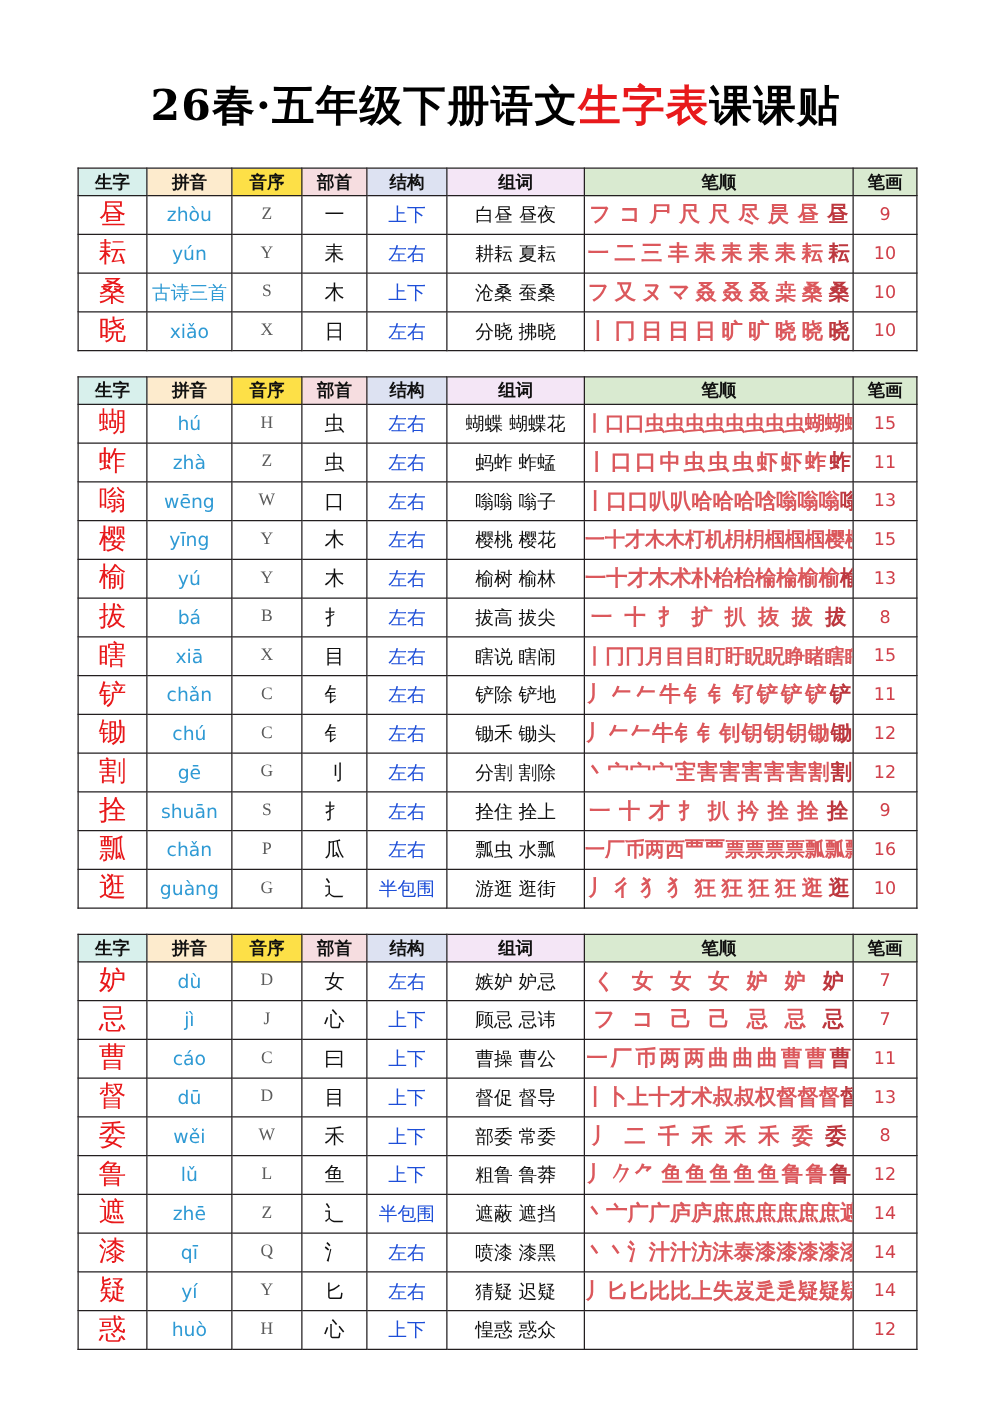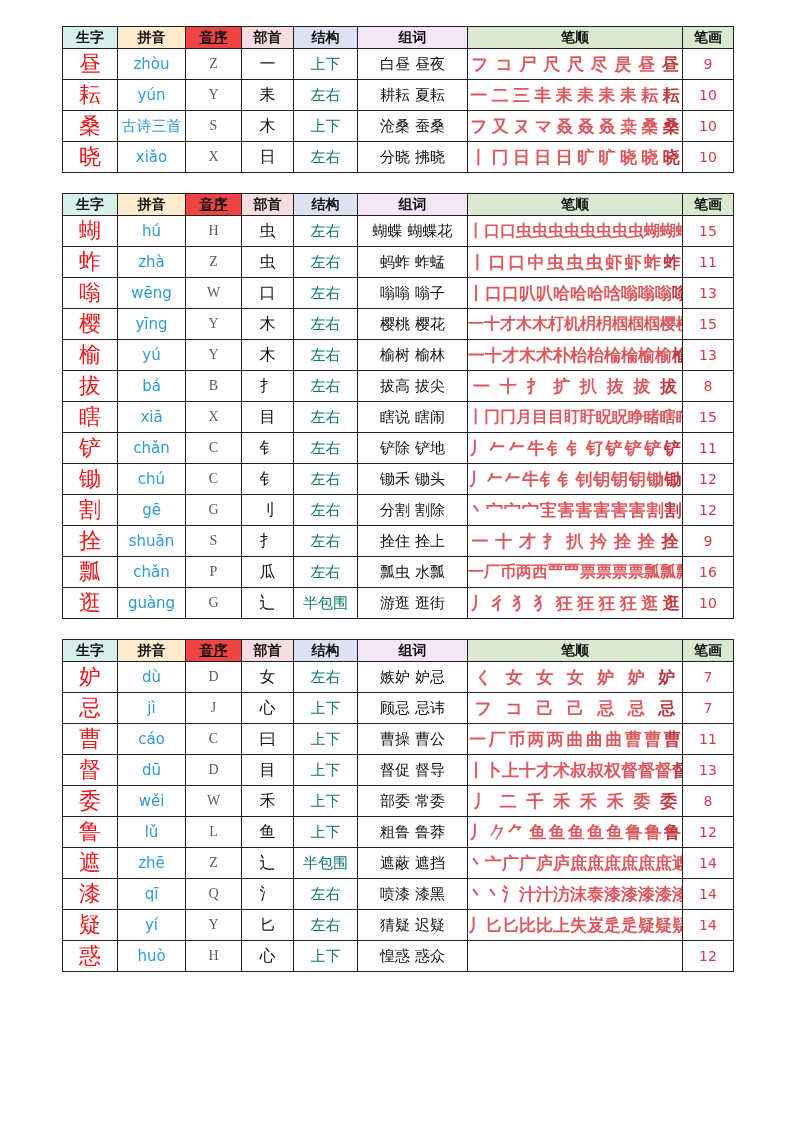--- a/index.html
+++ b/index.html
@@ -58,21 +58,21 @@
   
   table.zb thead th{
     height:21px;
     font-size:14px;
     font-weight:bold;
     color:#111;
     font-family:"DejaVu Serif","Liberation Serif",serif;
   }
   th.h-zi   {background:#d8f0ec;}
   th.h-py   {background:#fdebcd;}
-  th.h-yx   {background:#ef4444;text-decoration:underline;}
+  th.h-yx   {background:#fde047;}
   th.h-bs   {background:#f6dde0;}
   th.h-jg   {background:#dde2f2;}
   th.h-zc   {background:#f4e6f6;}
   th.h-bsun {background:#d9ead0;}
   th.h-bh   {background:#d9ead0;}
 
   
   col.c-zi   {width:55px;}
   col.c-py   {width:68px;}
   col.c-yx   {width:56px;}
@@ -102,21 +102,21 @@
     font-size:14px;
     font-family:"Liberation Serif","DejaVu Serif",serif;
   }
   td.bs{
     color:#111;
     font-size:16px;
     font-weight:bold;
     font-family:"DejaVu Serif","Liberation Serif",serif;
   }
   td.jg{
-    color:#0f766e;
+    color:#1d4ed8;
     font-size:15px;
     font-weight:bold;
     font-family:Liberation Sans, sans-serif;
   }
   td.zc{
     color:#111;
     font-size:15px;
     font-weight:bold;
     letter-spacing:0px;
     font-family:"DejaVu Serif","Liberation Serif",serif;
@@ -152,20 +152,23 @@
     flex:0 0 auto;
     text-align:center;
   }
   .strokes .st.last{color:#b8282f;}
 </style>
 </head>
 <body>
 
 <div class="page">
 
+  <h1 class="title">
+    <span>26春·五年级下册语文</span><span class="hl">生字表</span><span>课课贴</span>
+  </h1>
 
   <div id="sections-host">
       <div class="sec-wrap first">
         <table class="zb">
           <colgroup>
             <col class="c-zi">
             <col class="c-py">
             <col class="c-yx">
             <col class="c-bs">
             <col class="c-jg">

